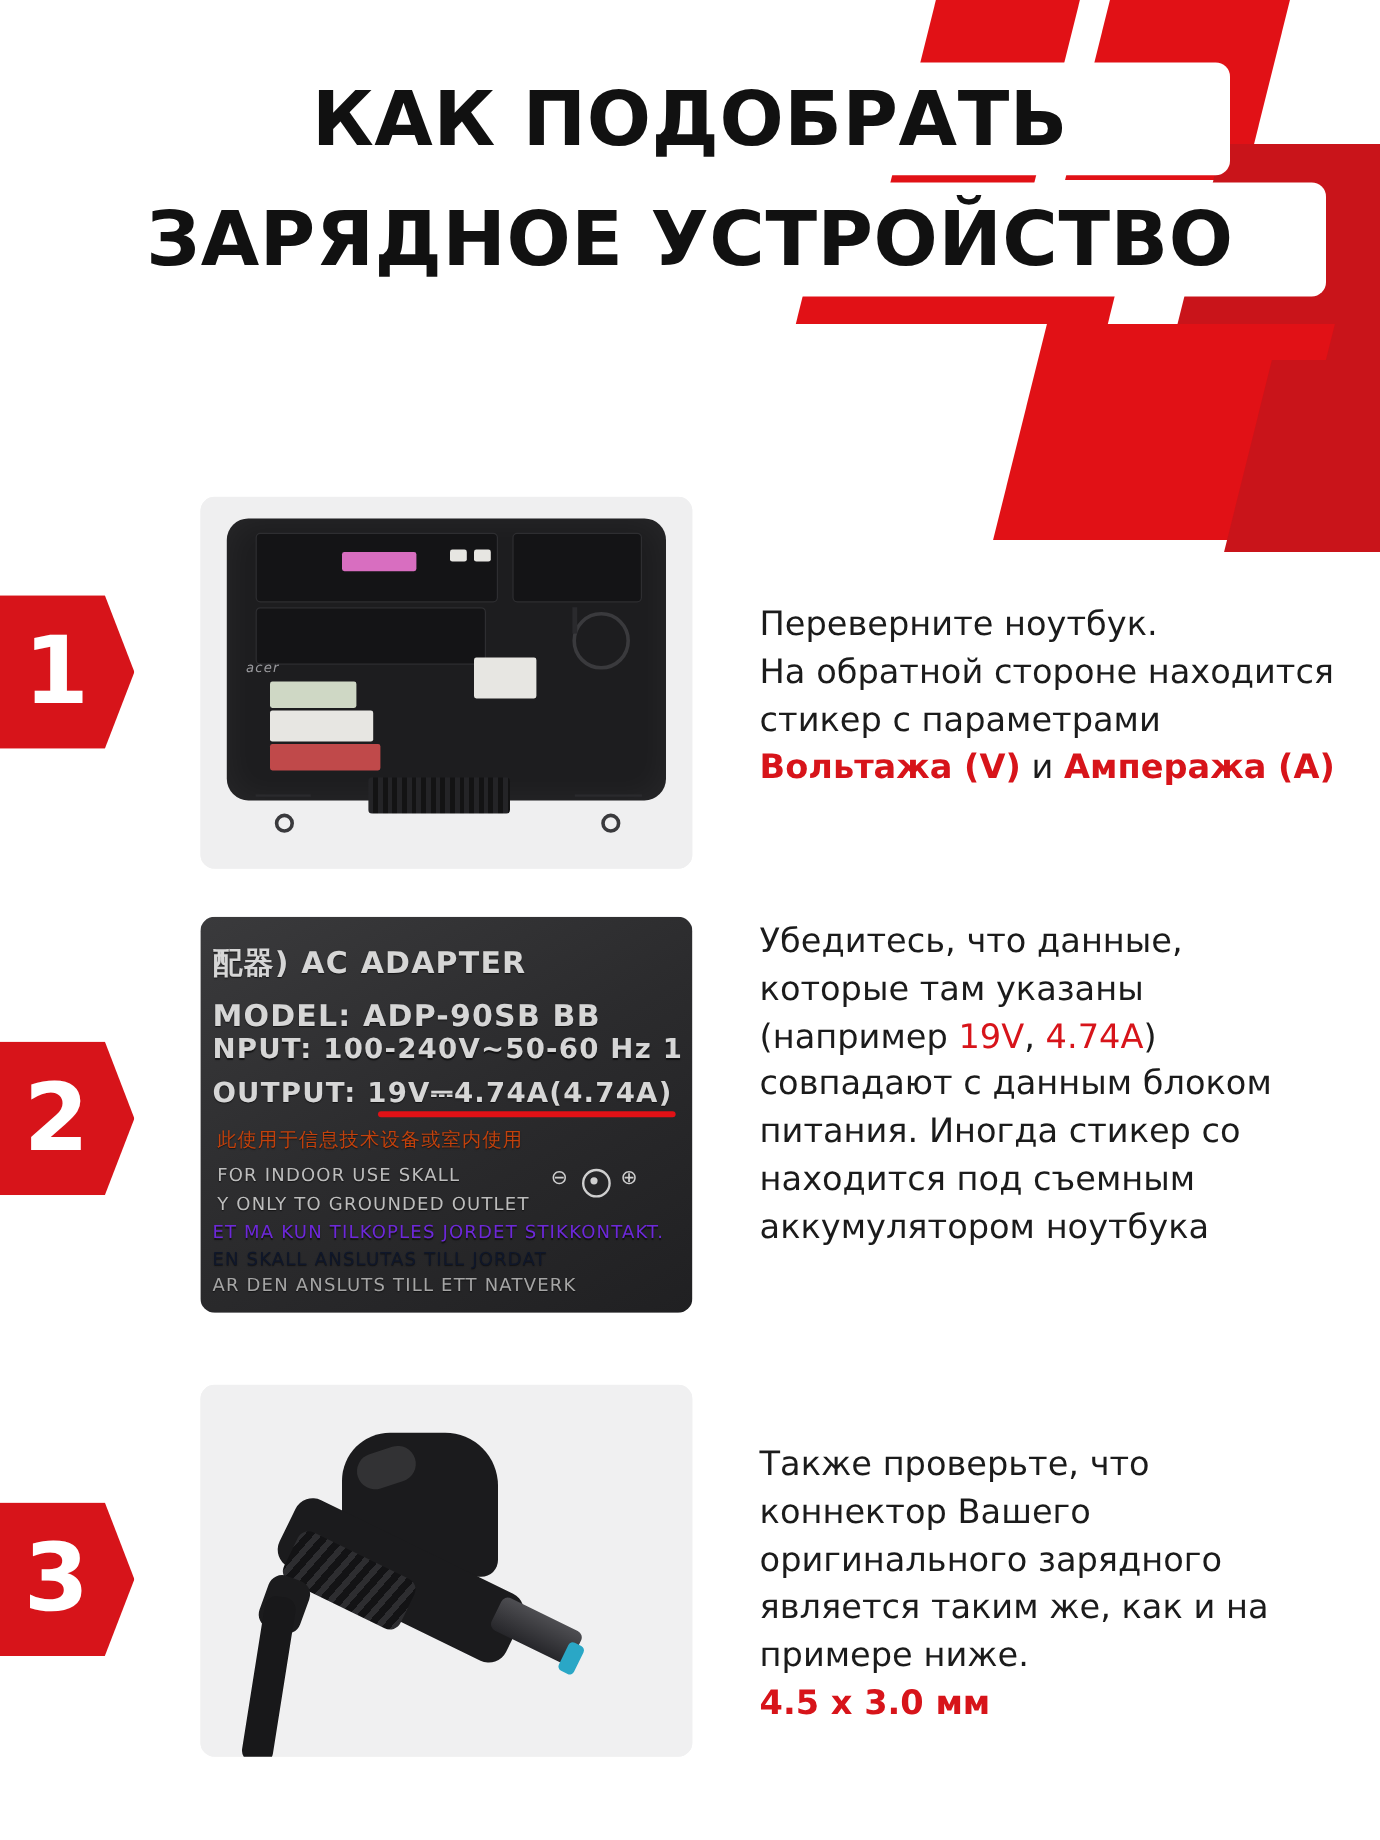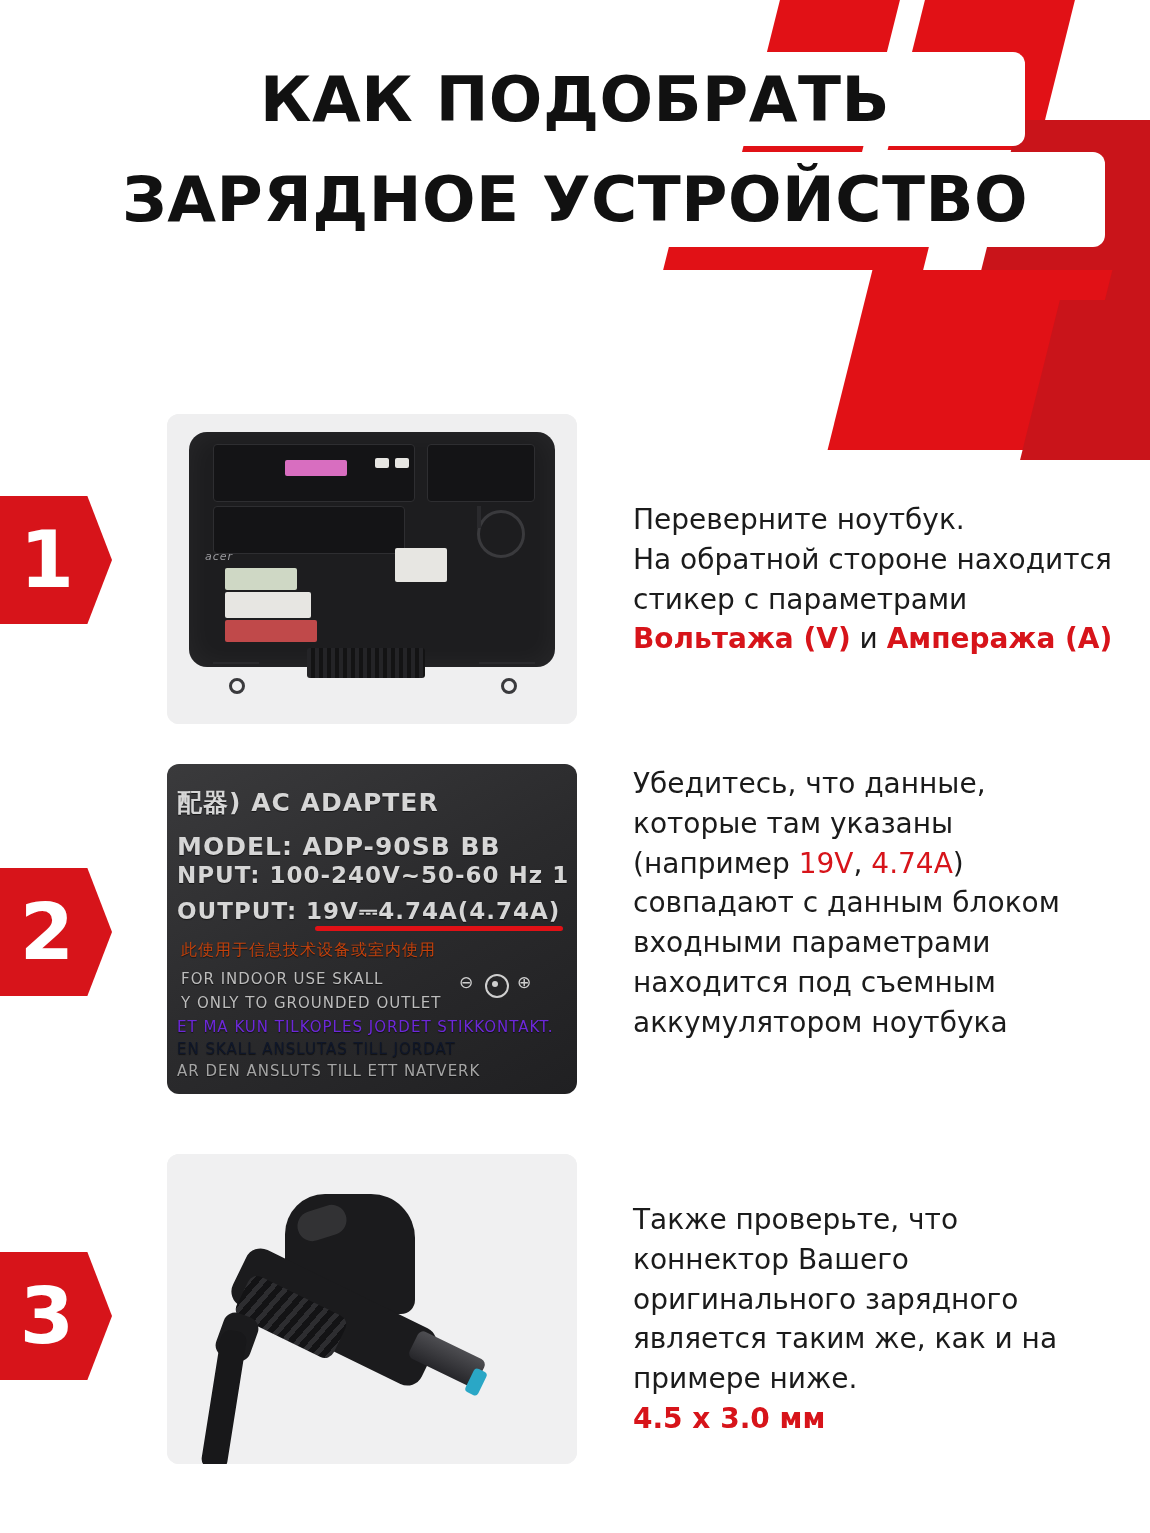--- a/index.html
+++ b/index.html
@@ -390,21 +390,21 @@
       </div>
     </div>
 
     <div class="text-col" style="top:14px;">
       <p>Убедитесь, что данные,</p>
       <p>которые там указаны</p>
       <p>
         <span>(например </span><span class="accent">19V</span><span>, </span><span class="accent">4.74A</span><span>)</span>
       </p>
       <p>совпадают с данным блоком</p>
-      <p>входными параметрами</p>
+      <p>питания. Иногда стикер со</p>
       <p>находится под съемным</p>
       <p>аккумулятором ноутбука</p>
     </div>
   </div>
 
   <div class="step" style="min-height:340px;">
     <div class="badge" style="top:112px;">3</div>
 
     <div class="thumb" style="top:14px; height:310px;">
       <div class="conn-bg"></div>

